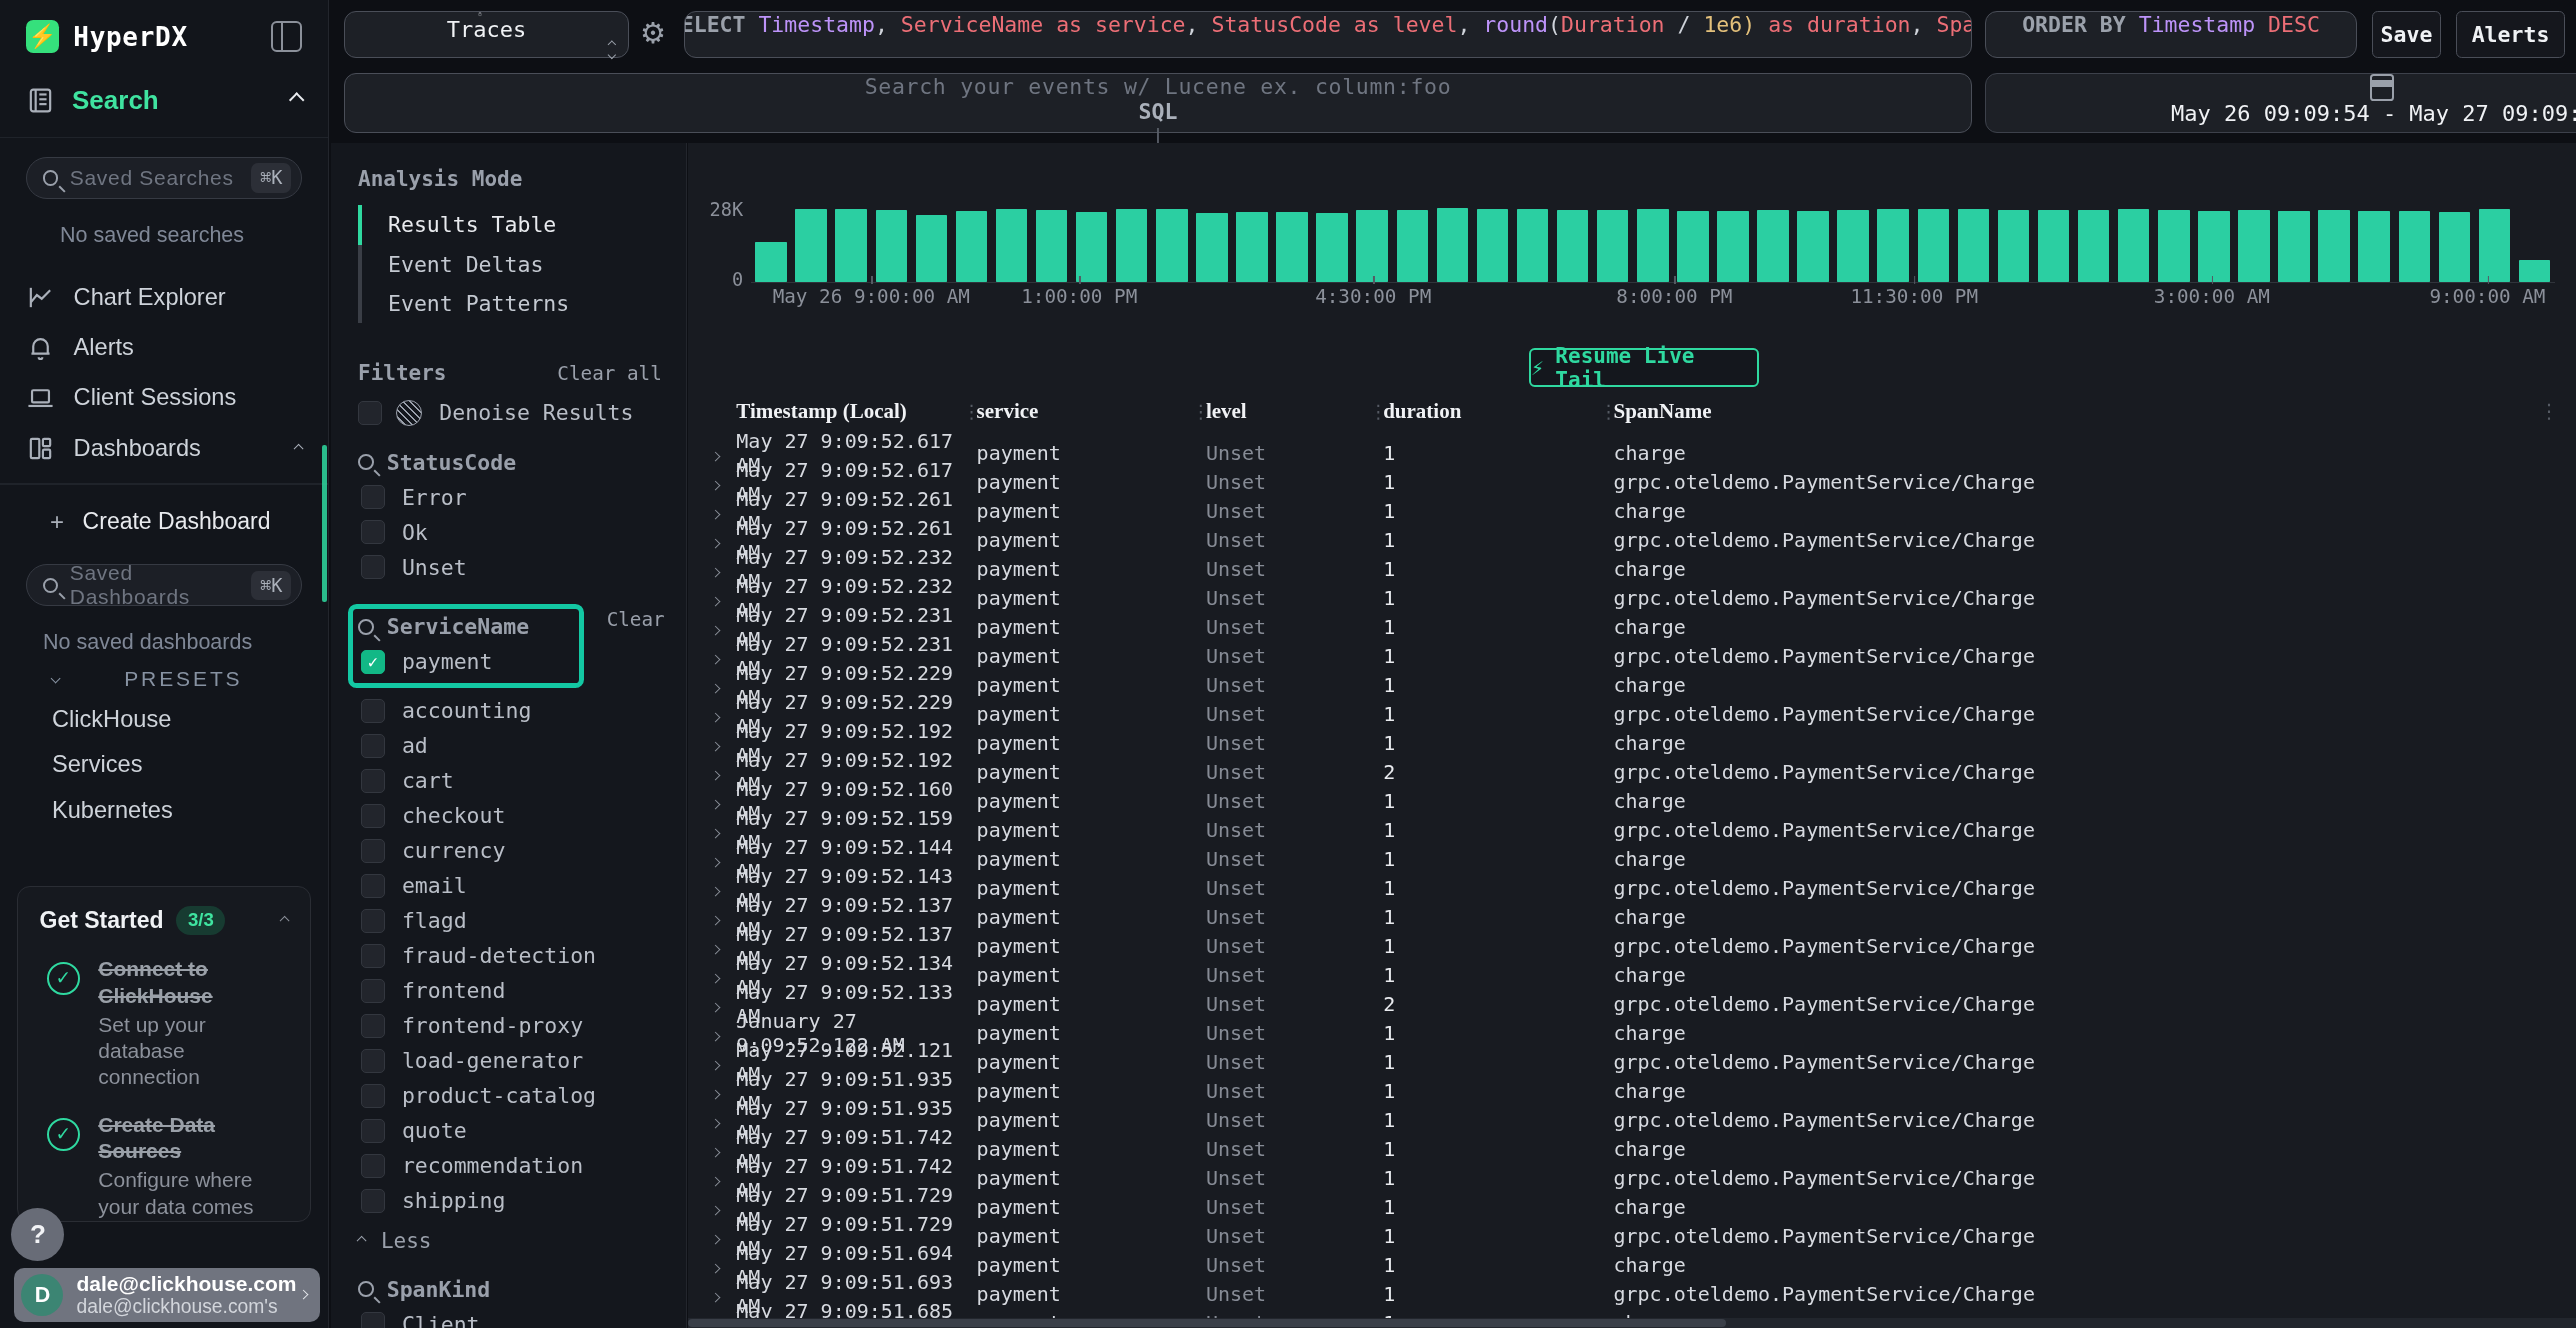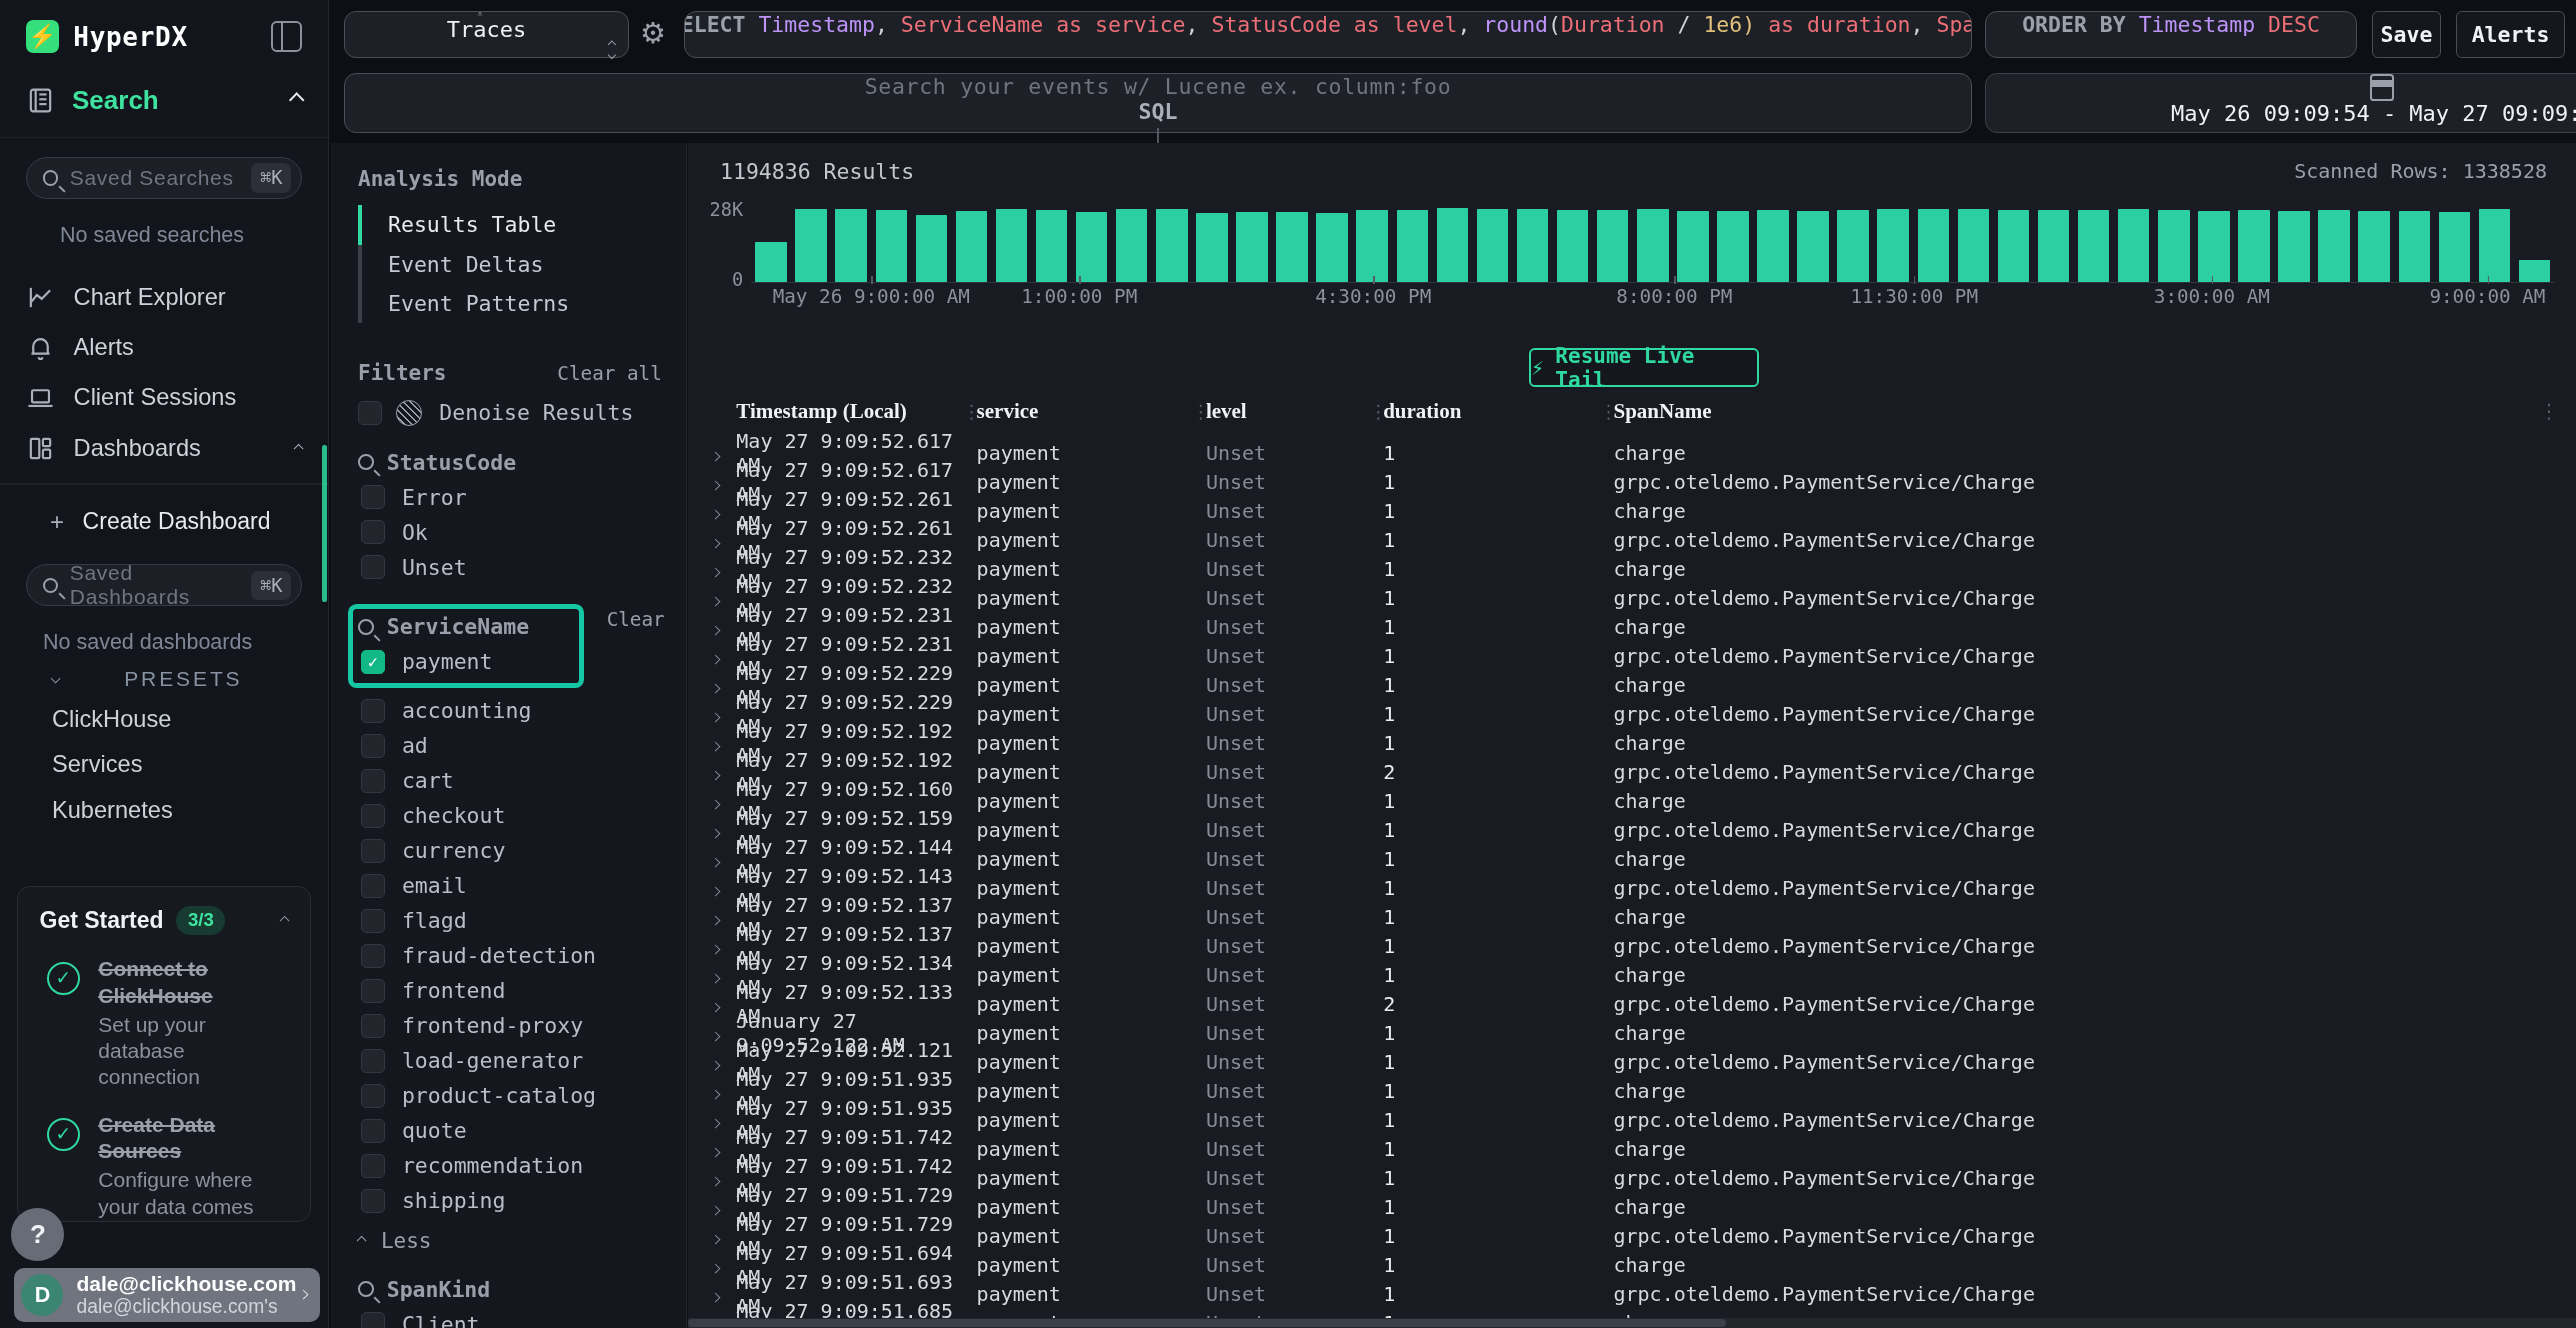--- a/index.html
+++ b/index.html
@@ -417,24 +417,20 @@
         </div>
         <div class="check-row">
           <span class="checkbox"></span>
           <span class="lbl">Client</span>
         </div>
       </div>
     </div>
 </div>
 
 <div id="main">
-  <div id="results-line">
-    <span id="results-count">1194836 Results</span>
-    <span id="scanned-rows">Scanned Rows: 1338528</span>
-  </div>
   <div id="y-top">28K</div>
   <div id="y-zero">0</div>
   <div id="chart">
       <div class="bar" style="height: 53.5714%;"></div>
       <div class="bar" style="height: 97.5%;"></div>
       <div class="bar" style="height: 97.8571%;"></div>
       <div class="bar" style="height: 95.7143%;"></div>
       <div class="bar" style="height: 89.6429%;"></div>
       <div class="bar" style="height: 95%;"></div>
       <div class="bar" style="height: 97.8571%;"></div>

